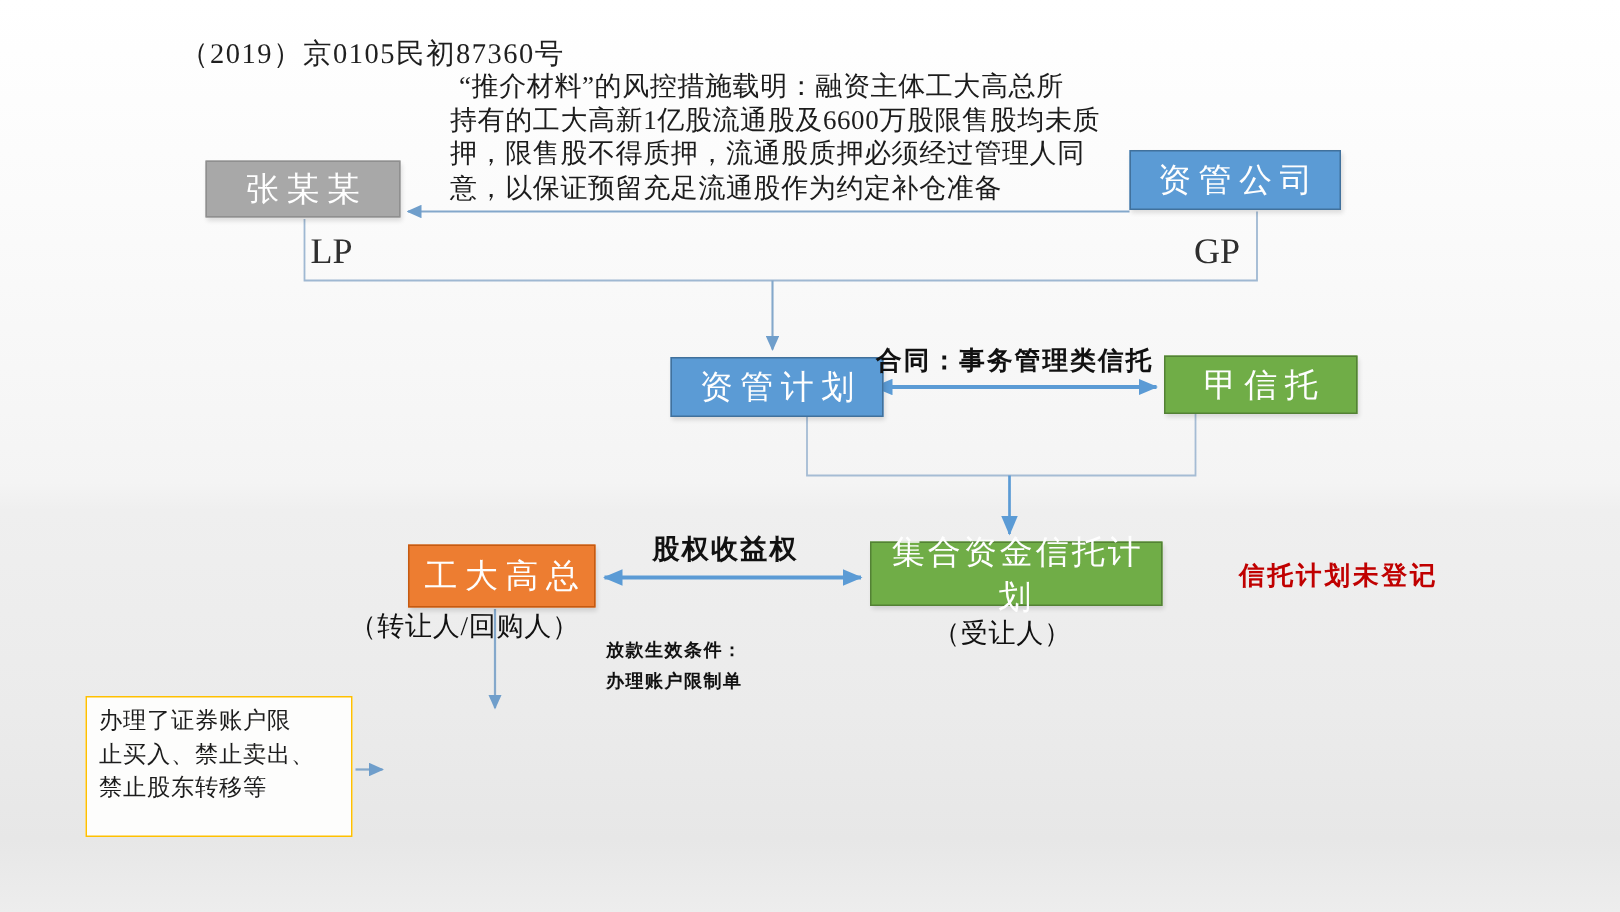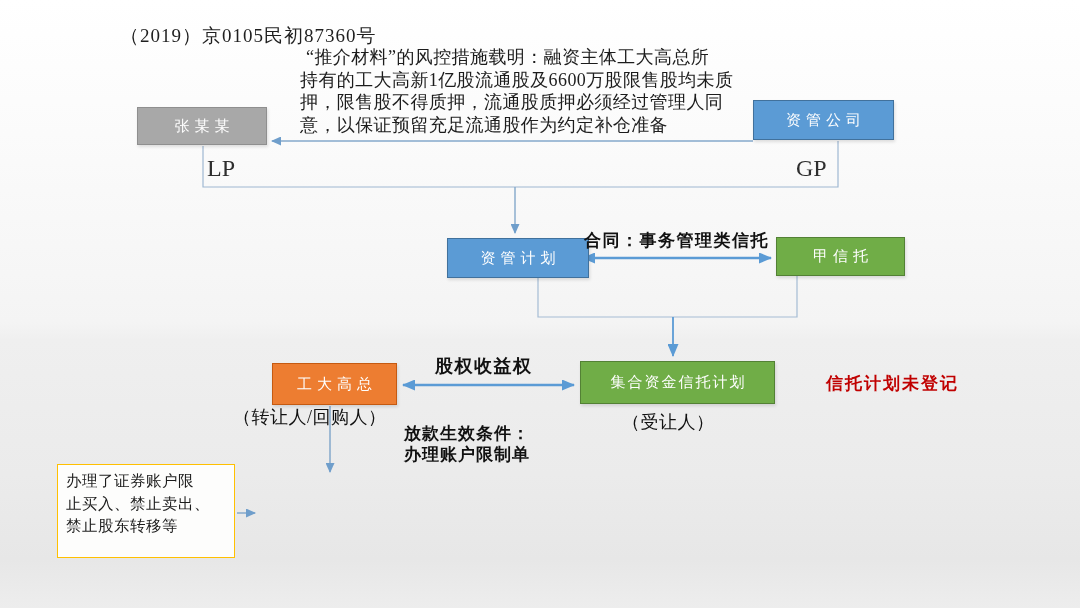--- a/index.html
+++ b/index.html
@@ -9,40 +9,40 @@
     overflow:hidden;
     font-family:"Liberation Serif","DejaVu Serif",serif;
     background:linear-gradient(180deg,#ffffff 0%,#fbfbfb 22%,#f6f6f6 45%,#f4f4f4 53%,#efefef 56%,#ebebeb 78%,#e7e7e7 92%,#ededed 100%);
   }
   .abs{position:absolute;}
   #arrows{position:absolute;left:0;top:0;width:1080px;height:608px;pointer-events:none;}
   .node{
     position:absolute;
     display:flex;align-items:center;justify-content:center;
     color:#fefefe;
-    font-size:15px;
+    font-size:22px;
     letter-spacing:5px;
     text-indent:5px;
     box-shadow:1px 2px 3px rgba(0,0,0,0.12);
     box-sizing:border-box;
     text-align:center;
     line-height:1.35;
   }
   .node-gray {background:#a8a8a8;border:1px solid #8f8f8f;}
   .node-blue {background:#5b9bd5;border:1px solid #41719c;}
   .node-green{background:#70ad47;border:1px solid #538135;}
   .node-orange{background:#ed7d31;border:1px solid #c55a11;}
   .kai{font-family:"Liberation Serif","DejaVu Serif",serif;}
   .case-number{font-size:19px;color:#1f1f1f;letter-spacing:1px;}
   .risk-note{font-size:18px;color:#1c1c1c;line-height:22.6px;letter-spacing:0.4px;white-space:nowrap;}
   .serif-label{font-size:24px;color:#2e2e2e;}
   .flow-label{font-size:17px;color:#111;font-weight:bold;letter-spacing:1.5px;white-space:nowrap;}
   .paren-label{font-size:18px;color:#111;white-space:nowrap;letter-spacing:0.5px;}
   .red-note{font-size:17px;color:#c00000;font-weight:bold;letter-spacing:2px;white-space:nowrap;}
-  .cond-note{font-size:17px;color:#111;font-weight:bold;line-height:21px;letter-spacing:1px;white-space:nowrap;}
+  .cond-note{font-size:12px;color:#111;font-weight:bold;line-height:21px;letter-spacing:1px;white-space:nowrap;}
   .restriction{
     position:absolute;
     border:1.5px solid #ffc000;
     background:#fdfdfc;
     box-sizing:border-box;
     padding:5px 6px 4px 8px;
     font-size:15.5px;color:#1c1c1c;line-height:22.5px;
     letter-spacing:0.5px;white-space:nowrap;
   }
   .two-line{flex-direction:column;line-height:27px;}

